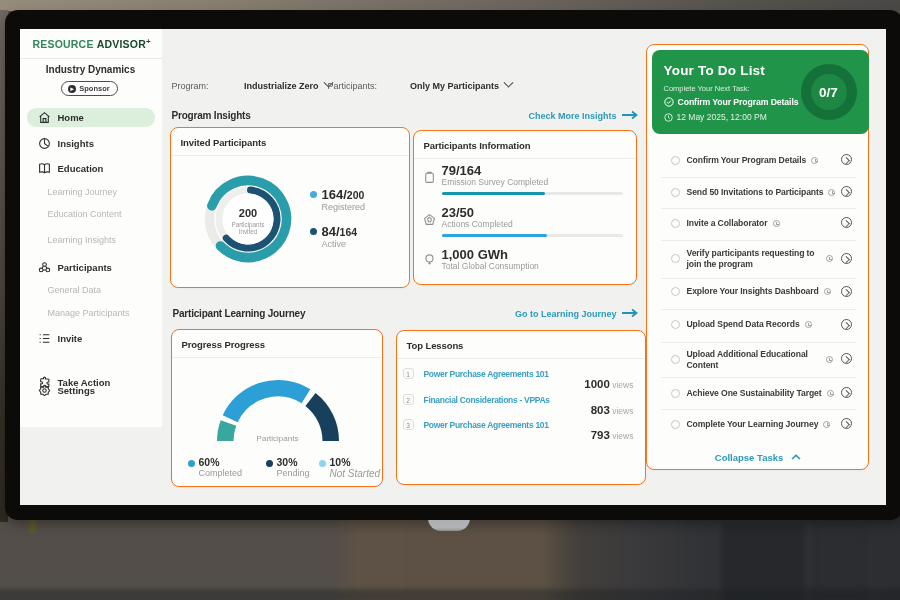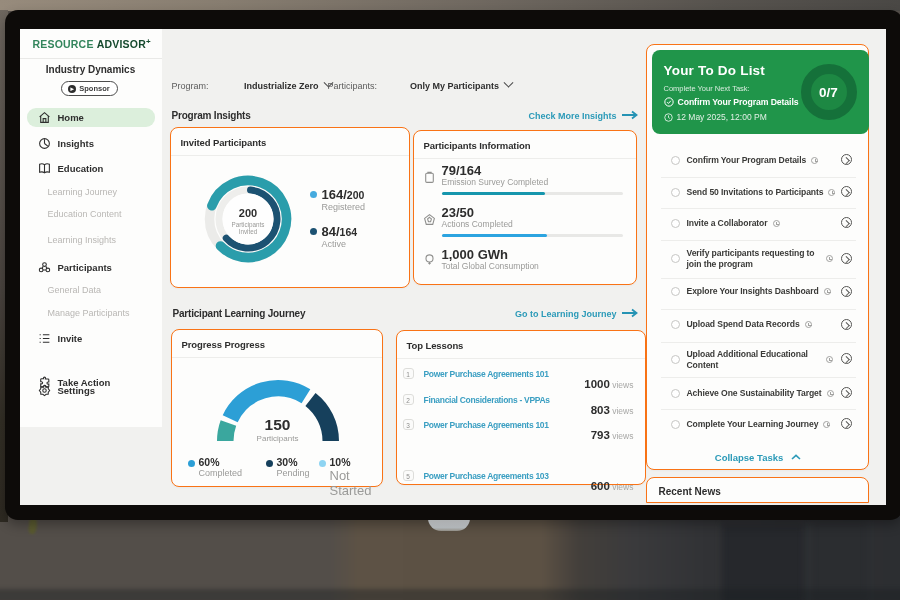--- a/index.html
+++ b/index.html
@@ -236,55 +236,49 @@
           </svg></div>
 
       <div class="card" style="left:151px; top:300px; width:212px; height:158px;">
         <div class="hd">Progress Progress</div>
         <div class="hd-div"></div>
         <svg class="abs" style="left:44px; top:49px;" width="124" height="63" viewBox="0 0 124 63">
           <path d="M 9.25 62 A 52.75 52.75 0 0 1 12.43 43.96" fill="none" stroke="#3aa79e" stroke-width="16.5"></path>
           <path d="M 14.19 39.71 A 52.75 52.75 0 0 1 89.95 17.27" fill="none" stroke="#2c9fd6" stroke-width="16.5"></path>
           <path d="M 94.48 20.43 A 52.75 52.75 0 0 1 114.75 62" fill="none" stroke="#16405c" stroke-width="16.5"></path>
         </svg>
-        <div class="abs t-dark" style="left:0px; top:86px; width:212px; text-align:center; font-size:15.5px; font-weight:bold;">150</div>
         <div class="abs g-sm" style="left:0px; top:104px; width:212px; text-align:center; font-size:8px;">Participants</div>
         <div class="abs" style="left:16px; top:130px; width:7px; height:7px; border-radius:50%; background:#2c9fd6;"></div>
         <div class="abs t-dark" style="left:27px; top:126px; font-size:10.5px; font-weight:bold;">60%</div>
         <div class="abs g-sm" style="left:27px; top:138px; font-size:9px;">Completed</div>
         <div class="abs" style="left:94px; top:130px; width:7px; height:7px; border-radius:50%; background:#16405c;"></div>
         <div class="abs t-dark" style="left:105px; top:126px; font-size:10.5px; font-weight:bold;">30%</div>
         <div class="abs g-sm" style="left:105px; top:138px; font-size:9px;">Pending</div>
         <div class="abs" style="left:147px; top:130px; width:7px; height:7px; border-radius:50%; background:#8ed4f2;"></div>
         <div class="abs t-dark" style="left:158px; top:126px; font-size:10.5px; font-weight:bold;">10%</div>
-        <div class="abs g-sm" style="left:158px; top:138px; font-size:13px;">Not Started</div>
+        <div class="abs g-sm" style="left:158px; top:138px; font-size:10px;font-style:italic;">Not Started</div>
       </div>
 
       <div class="card" style="left:376px; top:301px; width:250px; height:155px;">
         <div class="hd">Top Lessons</div>
         <div class="hd-div"></div>
         <div class="lrow" style="top:34px;">
             <span class="lnum">1</span>
             <span class="lname">Power Purchase Agreements 101</span>
             <span class="lviews"><b>1000</b> <i>views</i></span>
           </div>
         <div class="lrow" style="top:60px;">
             <span class="lnum">2</span>
             <span class="lname">Financial Considerations - VPPAs</span>
             <span class="lviews"><b>803</b> <i>views</i></span>
           </div>
         <div class="lrow" style="top:85px;">
             <span class="lnum">3</span>
             <span class="lname">Power Purchase Agreements 101</span>
             <span class="lviews"><b>793</b> <i>views</i></span>
-          </div>
-        <div class="lrow" style="top:136px;">
-            <span class="lnum">5</span>
-            <span class="lname">Power Purchase Agreements 103</span>
-            <span class="lviews"><b>600</b> <i>views</i></span>
           </div>
       </div>
 
       <div class="card" id="taskcard" style="left:626px; top:15px; width:223px; height:426px;">
         <div id="greencard">
           <div class="abs" style="left:12px; top:13px; font-size:13.5px; font-weight:bold; color:#fff; letter-spacing:.2px;">Your To Do List</div>
           <div class="abs" style="left:12px; top:34px; font-size:7.5px; color:#d9ecdf;">Complete Your Next Task:</div>
           <div class="abs" style="left:12px; top:47px; display:flex; align-items:center; gap:4px;">
             <svg width="10" height="10" viewBox="0 0 24 24" fill="none" stroke="#fff" stroke-width="2.4">
                 <circle cx="12" cy="12" r="10"></circle>
@@ -362,18 +356,15 @@
         <span class="tchev" style="top:109px;"></span>
         <span class="tchev" style="top:141px;"></span>
         <span class="tchev" style="top:172px;"></span>
         <span class="tchev" style="top:208px;"></span>
         <span class="tchev" style="top:241px;"></span>
         <span class="tchev" style="top:274px;"></span>
         <span class="tchev" style="top:308px;"></span>
         <span class="tchev" style="top:342px;"></span>
         <span class="tchev" style="top:373px;"></span>
       </div>
-      <div class="card" style="left:626px; top:448px; width:223px; height:26px; border-radius:8px 8px 0 0;">
-        <div class="abs" style="left:12px; top:8px; font-size:10px; font-weight:bold; color:#2d2d2d;">Recent News</div>
-      </div>
     </div>
   </div>
 </div>
 
 </body></html>

